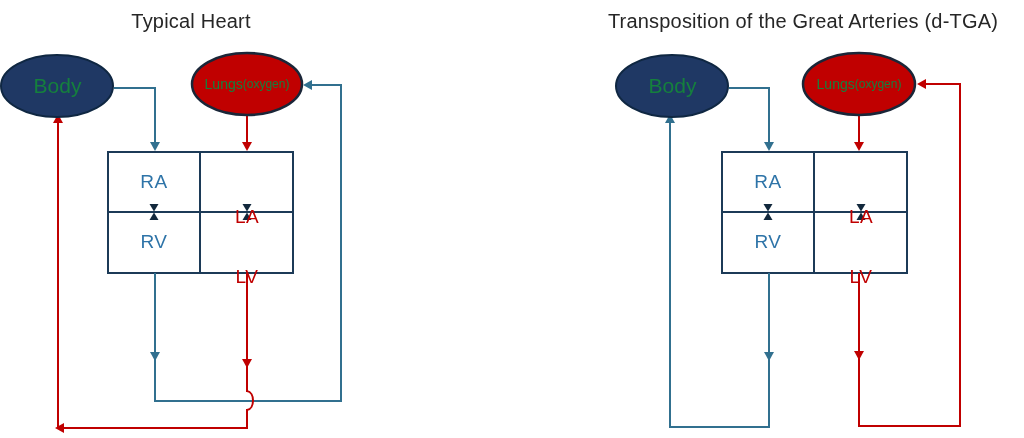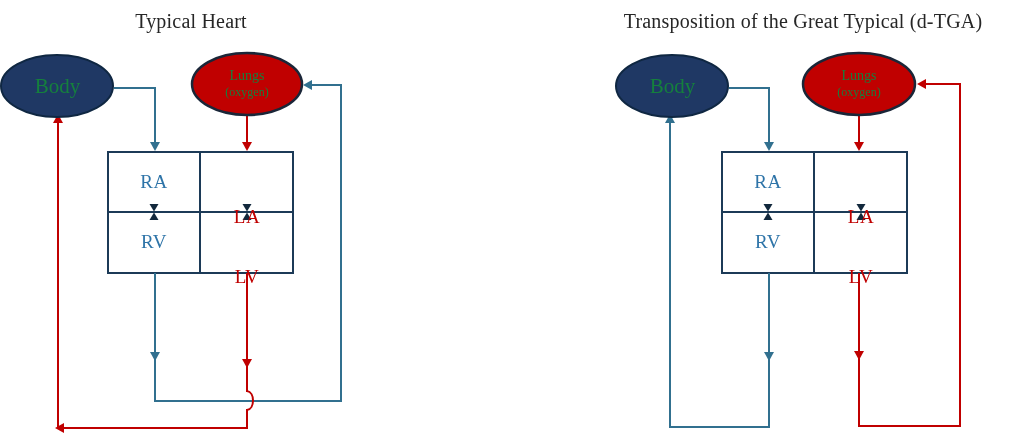--- a/index.html
+++ b/index.html
@@ -2,27 +2,27 @@
 <html style="--navy: #1F3864; --grid-navy: #1C3A57; --valve-navy: #12283C; --flow-blue: #31708F; --chamber-blue: #2E74A8; --flow-red: #C00000;"><head>
 <meta charset="utf-8">
 <style>
   html,body{margin:0;padding:0;}
   body{
     width:1024px;height:438px;position:relative;background:#ffffff;
     font-family:"Liberation Sans", sans-serif;overflow:hidden;
   }
   .canvas{position:absolute;inset:0;width:1024px;height:438px;}
   svg.wires{position:absolute;left:0;top:0;z-index:1;}
-  .lbl{position:absolute;z-index:2;display:flex;align-items:center;justify-content:center;text-align:center;font-family:Liberation Serif, serif;}
+  .lbl{position:absolute;z-index:2;display:flex;align-items:center;justify-content:center;text-align:center;}
   .title{
     font-size:20px;color:#262626;letter-spacing:0.2px;white-space:nowrap;
   }
   .ellipse-label{color:#15803d;}
   .body-label{font-size:21px;}
-  .lungs-label{flex-direction:column;line-height:1.2;}
+  .lungs-label{line-height:1.2;}
   .lungs-line1{font-size:14px;}
   .lungs-line2{font-size:12px;}
   .chamber{font-size:19px;letter-spacing:0.5px;}
   .chamber.blue{color:var(--chamber-blue,#2E74A8);}
   .chamber.red{color:var(--flow-red,#C00000);margin-top:35px;}
   .stroke-blue{stroke:var(--flow-blue,#31708F);fill:none;stroke-width:2;}
   .stroke-red{stroke:var(--flow-red,#C00000);fill:none;stroke-width:2;}
   .head-blue{fill:var(--flow-blue,#31708F);stroke:none;}
   .head-red{fill:var(--flow-red,#C00000);stroke:none;}
   .grid-line{stroke:var(--grid-navy,#1C3A57);stroke-width:2;fill:none;}
@@ -135,21 +135,21 @@
   <div class="lbl ellipse-label lungs-label" style="left:192px;top:53px;width:110px;height:62px;">
     <span class="lungs-line1">Lungs</span>
     <span class="lungs-line2">(oxygen)</span>
   </div>
 
   <div class="lbl chamber blue" style="left:134px;top:170px;width:40px;height:24px;">RA</div>
   <div class="lbl chamber red" style="left:227px;top:170px;width:40px;height:24px;">LA</div>
   <div class="lbl chamber blue" style="left:134px;top:230px;width:40px;height:24px;">RV</div>
   <div class="lbl chamber red" style="left:227px;top:230px;width:40px;height:24px;">LV</div>
 
-  <div class="lbl title" style="left:593px;top:8px;width:420px;height:26px;">Transposition of the Great Typical (d-TGA)</div>
+  <div class="lbl title" style="left:593px;top:8px;width:420px;height:26px;">Transposition of the Great Arteries (d-TGA)</div>
 
   <div class="lbl ellipse-label body-label" style="left:616px;top:55px;width:113px;height:62px;">Body</div>
 
   <div class="lbl ellipse-label lungs-label" style="left:803px;top:53px;width:112px;height:62px;">
     <span class="lungs-line1">Lungs</span>
     <span class="lungs-line2">(oxygen)</span>
   </div>
 
   <div class="lbl chamber blue" style="left:748px;top:170px;width:40px;height:24px;">RA</div>
   <div class="lbl chamber red" style="left:841px;top:170px;width:40px;height:24px;">LA</div>

